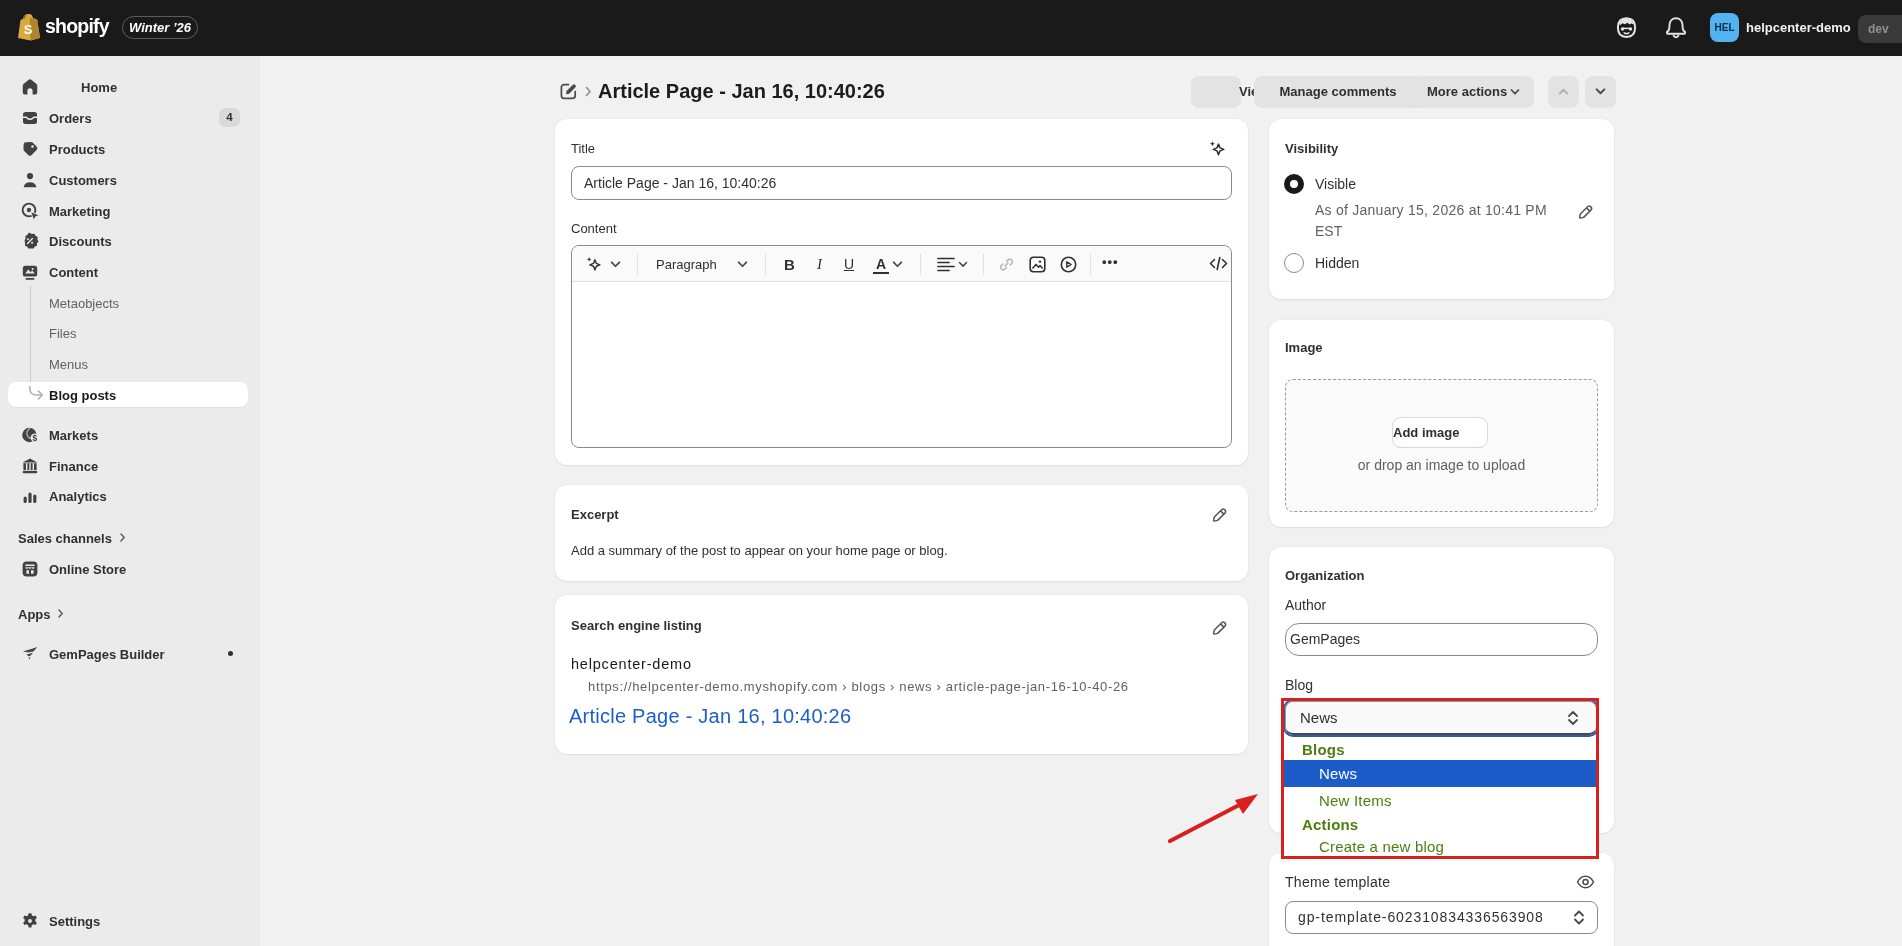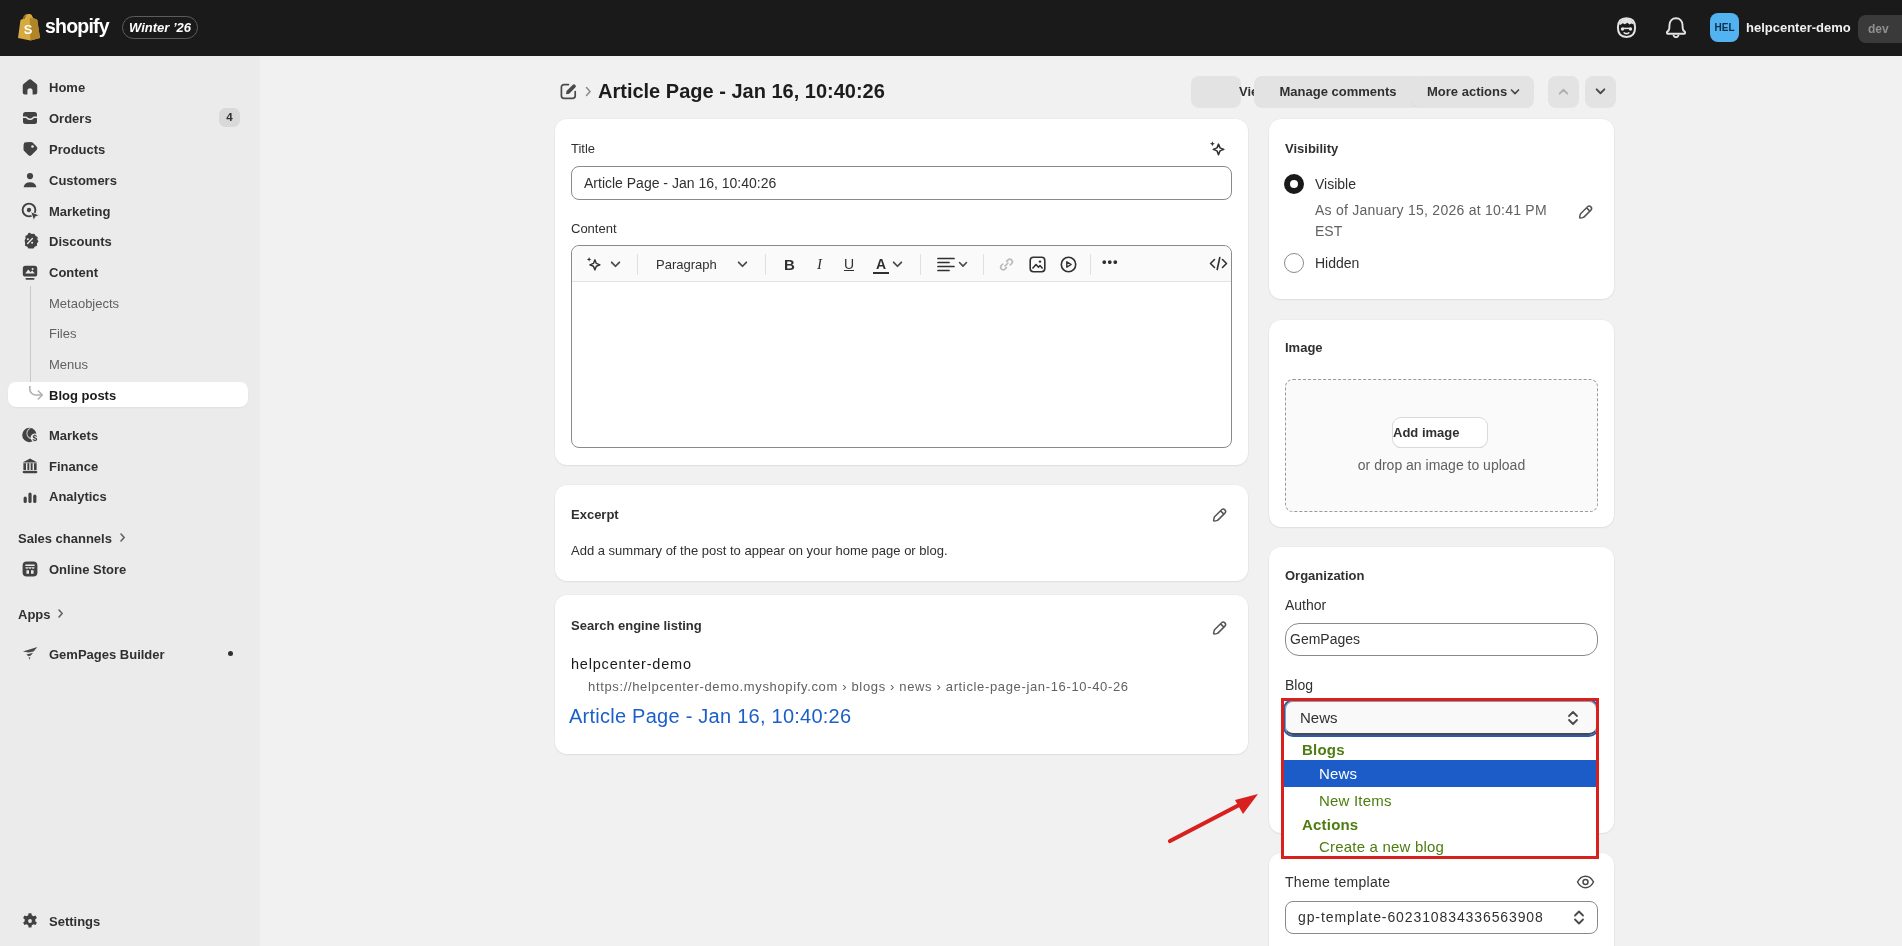--- a/index.html
+++ b/index.html
@@ -60,21 +60,21 @@
   <div class="abs" style="left:1710px; top:13px; width:29px; height:29px; background:#53b2f0; border-radius:8px; color:#072f47; font-size:10px; font-weight:700; text-align:center; line-height:29px;">HEL</div>
   <div class="abs" style="left:1746px; top:0; height:56px; line-height:56px; color:#f1f1f1; font-size:13px; font-weight:600;">helpcenter-demo</div>
   <div class="abs" style="left:1858px; top:15px; width:60px; height:28px; background:#3a3a3a; border-radius:8px; color:#909090; font-size:12px; font-weight:600; text-align:left; padding-left:10px; line-height:28px;">dev</div>
 </div>
 
 <div id="sidebar-bg"></div>
 <div id="sidenav">
   <svg class="nicon" style="top:87px;" viewBox="0 0 20 20">
       <path fill="#424242" fill-rule="evenodd" d="M9 2.6 a1.6 1.6 0 0 1 2 0 l5.5 4.5 a2 2 0 0 1 .75 1.55 V15.5 A2 2 0 0 1 15.25 17.5 H12.6 v-3.6 a2.6 2.6 0 0 0-5.2 0 v3.6 H4.75 A2 2 0 0 1 2.75 15.5 V8.65 a2 2 0 0 1 .75-1.55 Z"></path>
     </svg>
-  <div class="nav" style="top:87px;">Home</div>
+  <div class="nav" style="top:87px;margin-left:32px;">Home</div>
   <svg class="nicon" style="top:118px;" viewBox="0 0 20 20">
       <path fill="#424242" d="M3 6.5 A2.5 2.5 0 0 1 5.5 4 h9 A2.5 2.5 0 0 1 17 6.5 v7 a2.5 2.5 0 0 1-2.5 2.5 h-9 A2.5 2.5 0 0 1 3 13.5 Z"></path>
       <path fill="none" stroke="#ebebeb" stroke-width="1.5" d="M3 9.3 h3.1 c1 0 1 1.9 3.9 1.9 s2.9-1.9 3.9-1.9 H17"></path>
     </svg>
   <div class="nav" style="top:118px;">Orders</div>
   <div class="abs" style="left:219px; top:108px; width:21px; height:19px; background:#d9d9d9; border-radius:6.5px; font-size:11.5px; font-weight:600; color:#303030; text-align:center; line-height:19px;">4</div>
   <svg class="nicon" style="top:149px;" viewBox="0 0 20 20">
       <path fill="#424242" d="M10.9 2.9 a2.4 2.4 0 0 1 1.7.7 l4 4 a2.4 2.4 0 0 1 0 3.4 l-5.0 5.0 a2.4 2.4 0 0 1-3.4 0 l-4-4 a2.4 2.4 0 0 1-.7-1.75 l.1-4.6 a2.4 2.4 0 0 1 2.33-2.33 z"></path>
       <circle cx="12.5" cy="7.5" r="1.3" fill="#ebebeb"></circle>
     </svg>

